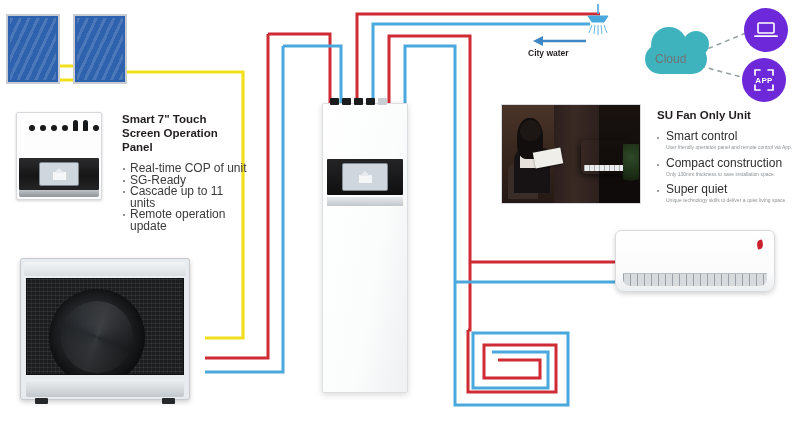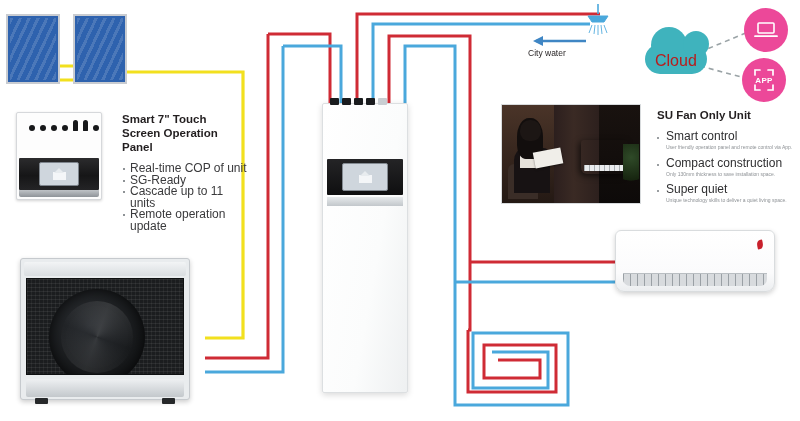--- a/index.html
+++ b/index.html
@@ -103,29 +103,29 @@
   .bullets{margin:0;padding:0;list-style:none;}
   .bullets li{font-size:12px;line-height:11.5px;color:#3a3a3c;padding-left:8px;position:relative;}
   .bullets li:before{content:"";position:absolute;left:1px;top:5px;width:2px;height:2px;background:#8e9296;}
   .feat{margin:0;padding:0;list-style:none;}
   .feat li{position:relative;padding-left:9px;margin-bottom:6.5px;}
   .feat li:before{content:"";position:absolute;left:0;top:6px;width:2px;height:2px;background:#9a9ea1;}
   .feat .ft{font-size:12px;color:#2e2e30;line-height:11px;}
   .feat .fs{font-size:5px;color:#8d9195;line-height:8px;margin-top:1px;}
 
   
-  .citywater{font-size:8.5px;font-weight:normal;color:#231f20;position:absolute;}
+  .citywater{font-size:8.5px;font-weight:bold;color:#231f20;position:absolute;}
 
   
   .cloudshape{position:absolute;background:#3fb3bd;border-radius:28px;}
   .cloudshape:before,.cloudshape:after{content:"";position:absolute;background:#3fb3bd;border-radius:50%;}
   .cloudshape:before{width:36px;height:36px;left:6px;top:-17px;}
   .cloudshape:after{width:26px;height:26px;left:38px;top:-13px;}
-  .cloudtext{position:absolute;z-index:3;color:#b91c1c;font-size:16px;}
-  .circ{position:absolute;border-radius:50%;background:#ec4899;display:flex;align-items:center;justify-content:center;}
+  .cloudtext{position:absolute;z-index:3;color:#737373;font-size:12px;}
+  .circ{position:absolute;border-radius:50%;background:#6d28d9;display:flex;align-items:center;justify-content:center;}
   .app-txt{color:#ffffff;font-size:8px;font-weight:bold;letter-spacing:.3px;}
 </style>
 </head>
 <body>
 
 <div class="stage">
 
   <svg class="wires" viewBox="0 0 800 421">
     <g fill="none" stroke-linecap="butt" stroke-linejoin="miter">
 

